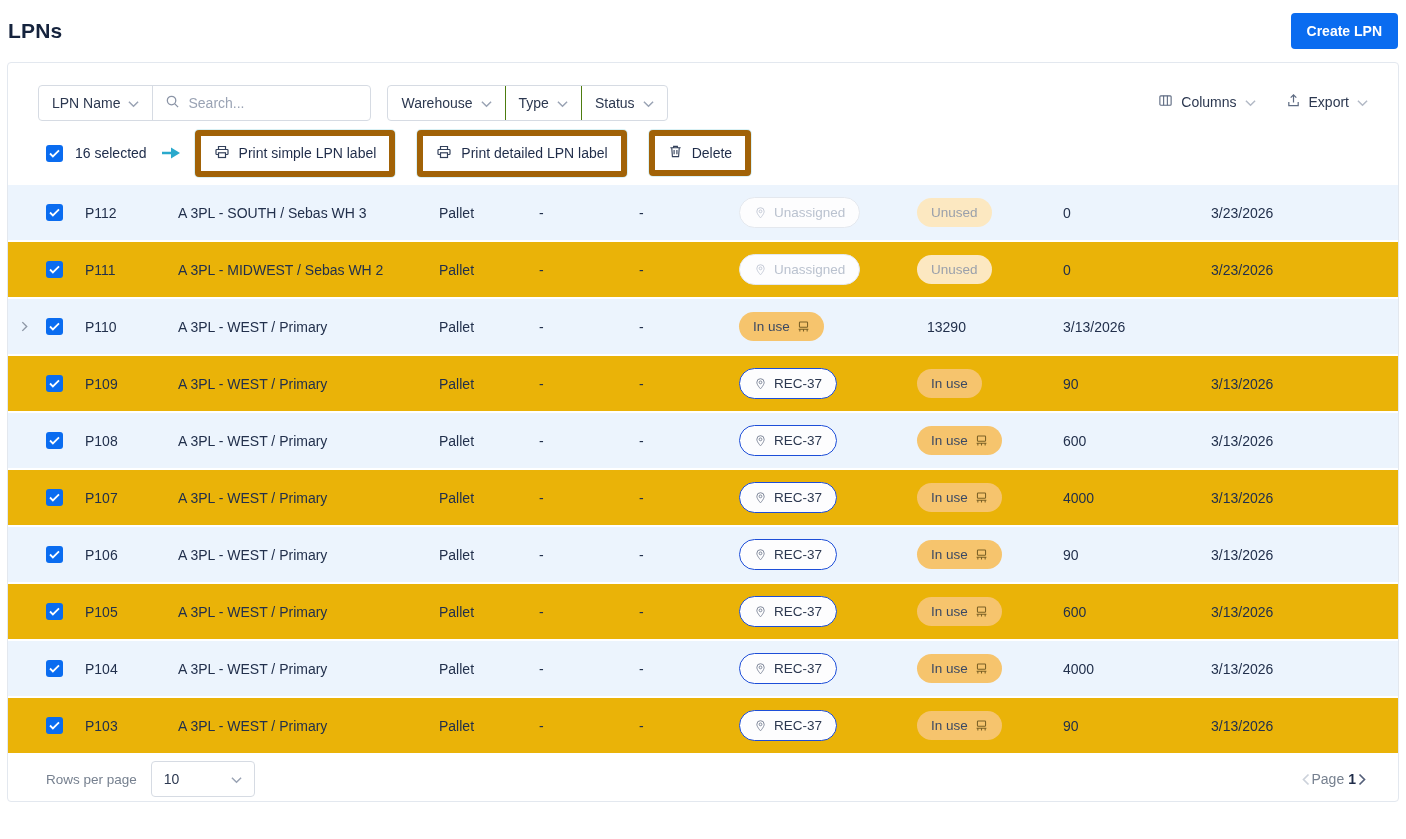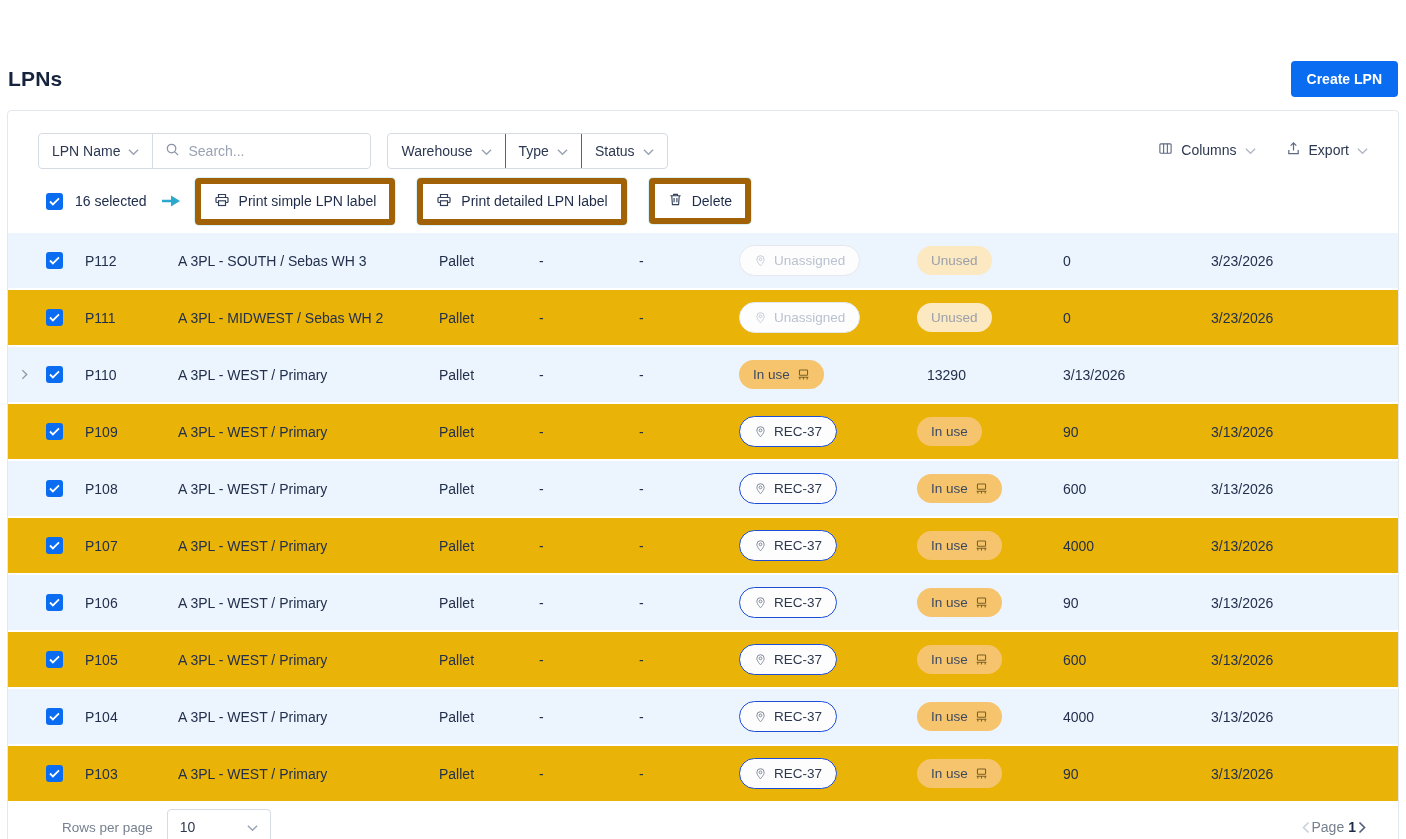--- a/index.html
+++ b/index.html
@@ -1,20 +1,20 @@
 <!DOCTYPE html>
 <html><head>
 <meta charset="utf-8">
 <style>
   * { box-sizing: border-box; margin: 0; padding: 0; }
   html, body { width: 1406px; height: 839px; background: #ffffff; overflow: hidden;
     font-family: "Liberation Sans", sans-serif; color: #22304c; }
 
   
-  .top-header { height: 62px; display: flex; align-items: center; justify-content: space-between; padding: 0 8px; margin-top: 48px; }
+  .top-header { height: 62px; display: flex; align-items: center; justify-content: space-between; padding: 0 8px; }
   .page-title { font-size: 21px; font-weight: 700; color: #15233d; letter-spacing: .2px; }
   .create-btn { background: #0a6cf0; color: #fff; font-weight: 700; font-size: 14px;
     border: none; border-radius: 4px; padding: 10px 16px; cursor: pointer; }
 
   
   .panel { margin: 0 7px; height: 740px; border: 1px solid #e3e8ef; border-radius: 4px; background: #fff; overflow: hidden; }
 
   
   .filter-row { height: 58px; padding: 22px 30px 0 30px; display: flex; align-items: flex-start; justify-content: space-between; }
   .filter-left { display: flex; gap: 16px; }
@@ -57,21 +57,21 @@
   .loc-pill.unassigned { color: #bac2cf; border-color: #e4e8ee; }
   .loc-pill.unassigned svg { color: #c3cad6; }
 
   .status-badge { display: inline-flex; align-items: center; gap: 7px; border-radius: 15px; padding: 7px 14px;
     background: #f6c46d; color: #3b4963; font-size: 13.5px; }
   .status-badge.unused { background: #fce8c1; color: #9aa0ab; }
 
   
   .footer { height: 48px; display: flex; align-items: center; justify-content: space-between; padding: 0 30px 0 38px; }
   .footer-left { display: flex; align-items: center; gap: 14px; }
-  .rpp-label { font-size: 13.5px; color: #76808f; margin-left: 16px; }
+  .rpp-label { font-size: 13.5px; color: #76808f; }
   .rpp-select { display: flex; align-items: center; justify-content: space-between; width: 104px; height: 36px;
     border: 1px solid #d6dbe3; border-radius: 4px; padding: 12px 12px; font-size: 14px; color: #2c3850; cursor: pointer; background: #fff; }
   .pagination { display: flex; align-items: center; }
   .pg-chev { background: none; border: none; cursor: pointer; display: inline-flex; padding: 2px; }
   .pg-text { font-size: 14px; color: #76808f; }
   .pg-text b { color: #1f2c49; margin-left: 4px; }
 </style>
 </head>
 <body>
 

